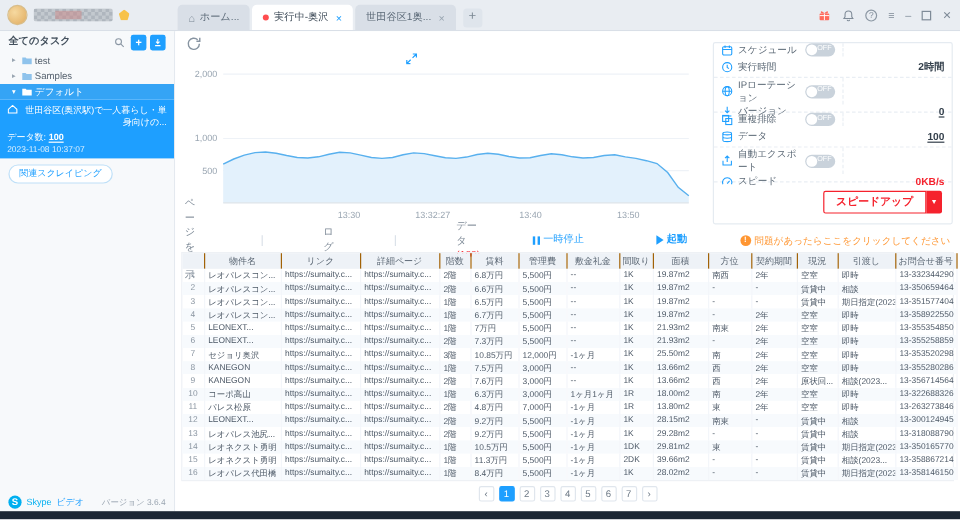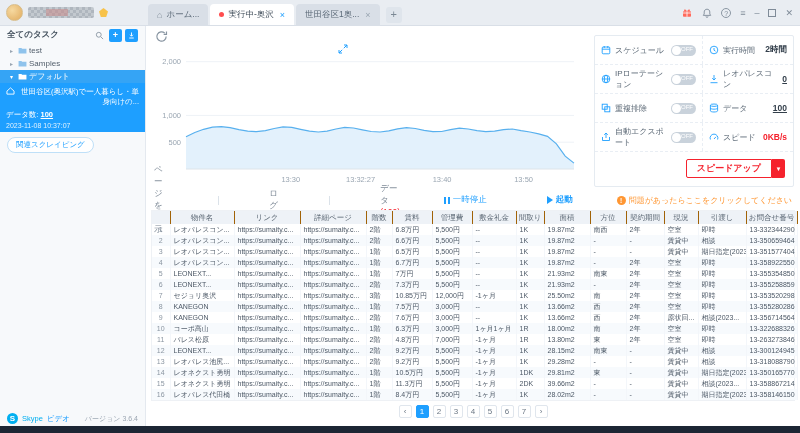--- a/index.html
+++ b/index.html
@@ -51,21 +51,21 @@
 .skype-t{color:#00aff0;}
 .video-t{color:#1e9fff;}
 .version{margin-left:auto;color:#9aa5b1;font-size:7px;}
 
 .main{position:absolute;left:146px;top:26px;right:0;bottom:7px;background:#fff;}
 .refresh{position:absolute;left:9px;top:4px;width:13px;height:13px;}
 .chart-card{position:absolute;left:4px;top:15px;width:438px;height:148px;}
 .chart-card svg{width:100%;height:100%;display:block;}
 .expand{position:absolute;right:452px;top:18px;width:10px;height:10px;}
 .stats{position:absolute;left:448px;top:9px;width:200px;height:152px;border:1px solid #e5ebf1;background:#fff;border-radius:2px;}
-.stat-row{height:29px;display:flex;border-bottom:1px dashed #e9eef4;}
+.stat-row{height:29px;display:flex;border-bottom:1px dashed #e9eef4;flex-direction:column;}
 .stat-cell{display:flex;align-items:center;gap:4px;padding:0 6px;font-size:8px;color:#5b6875;}
 .stat-cell.l{width:108px;border-right:1px dashed #e9eef4;}
 .stat-cell.r{flex:1;}
 .sic{display:flex;flex:none;width:10px;height:10px;}
 .stat-val{margin-left:auto;color:#333f4b;font-weight:bold;font-size:8.5px;}
 .stat-val.link{text-decoration:underline;}
 .stat-val.red{color:#f5222d;}
 .toggle{margin-left:auto;width:25px;height:11px;border-radius:6px;background:#c9d2db;position:relative;flex:none;}
 .toggle .knob{position:absolute;left:1px;top:1px;width:9px;height:9px;border-radius:50%;background:#fff;}
 .toggle .tg-label{position:absolute;right:3px;top:1.5px;font-size:6px;color:#fff;}
@@ -281,21 +281,21 @@
               <span class="knob"></span>
               <span class="tg-label">OFF</span>
             </span>
         </div>
         <div class="stat-cell r">
           <span class="sic">
               <svg viewBox="0 0 10 10">
                 <path d="M5 1v5M3.2 4.2L5 6l1.8-1.8M1.5 8.7h7" fill="none" stroke="#1e9fff" stroke-width="0.9"></path>
               </svg>
             </span>
-          <span>レオパレスコン</span>
+          <span>バージョン</span>
           <span class="stat-val link">0</span>
         </div>
       </div>
       <div class="stat-row">
         <div class="stat-cell l">
           <span class="sic">
               <svg viewBox="0 0 10 10">
                 <rect x="1.2" y="1.2" width="5" height="5" fill="none" stroke="#1e9fff" stroke-width="0.9"></rect>
                 <rect x="3.8" y="3.8" width="5" height="5" fill="none" stroke="#1e9fff" stroke-width="0.9"></rect>
               </svg>

